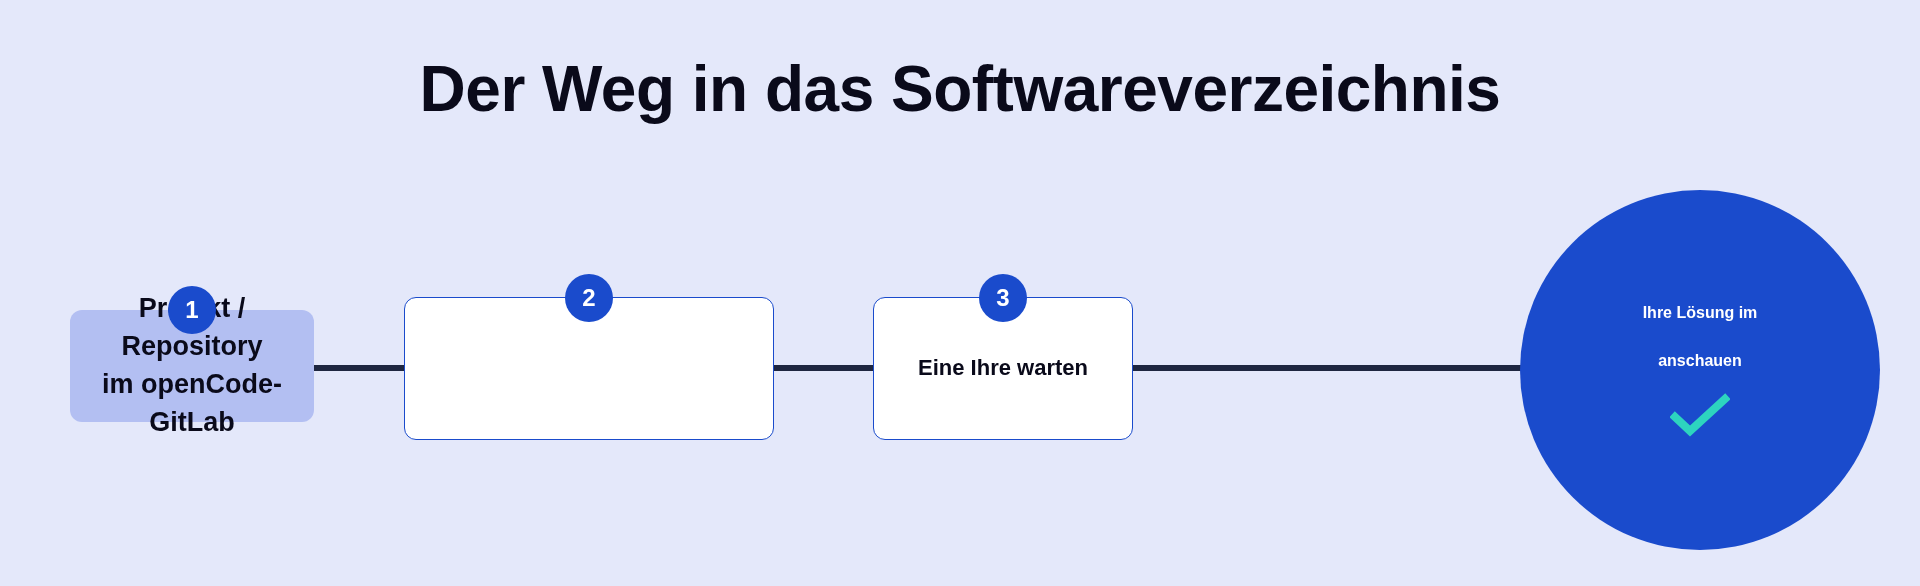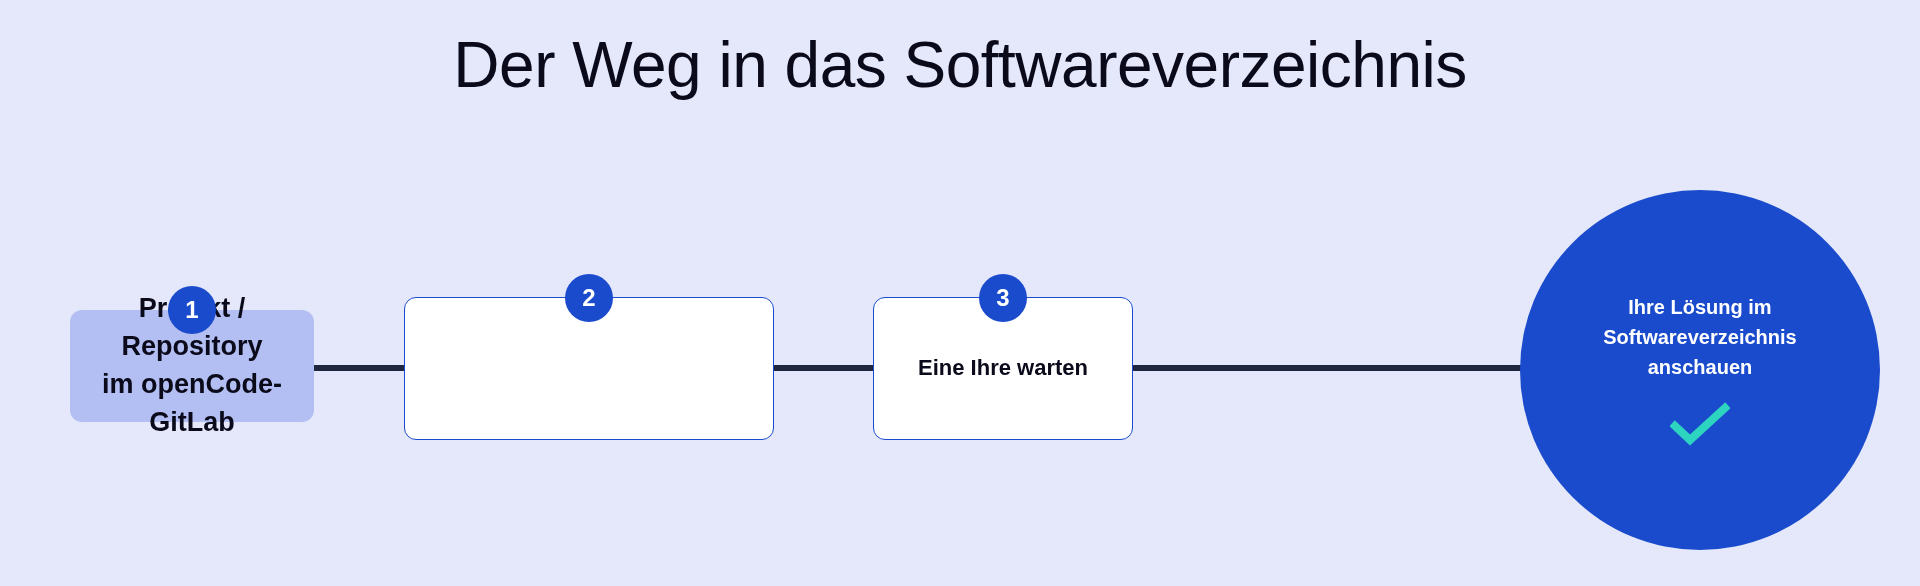--- a/index.html
+++ b/index.html
@@ -13,23 +13,23 @@
       height: 586px;
       background-color: #e4e8fa;
       font-family: -apple-system, BlinkMacSystemFont, 'Segoe UI', Arial, sans-serif;
       overflow: hidden;
       position: relative;
     }
     
     .title {
       text-align: center;
       font-size: 64px;
-      font-weight: 400;
+      font-weight: 700;
       color: #0a0a1a;
-      padding-top: 28px;
+      padding-top: 52px;
       letter-spacing: -0.5px;
     }
     
     .flow-container {
       position: absolute;
       top: 280px;
       left: 0;
       width: 100%;
       height: 260px;
     }
@@ -122,21 +122,21 @@
       border-radius: 50%;
       display: flex;
       flex-direction: column;
       align-items: center;
       justify-content: center;
       z-index: 2;
     }
     
     .final-text {
       color: #ffffff;
-      font-size: 20px;
+      font-size: 16px;
       font-weight: 700;
       text-align: center;
       line-height: 1.5;
       padding: 0 30px;
     }
     
     .checkmark {
       margin-top: 20px;
       width: 60px;
       height: 46px;
@@ -163,20 +163,20 @@
   <div class="step-box step-box-2">
     <div class="step-badge">2</div>
   </div>
 
   <div class="step-box step-box-3">
     <div class="step-badge">3</div>
     <div class="step-text">Eine Ihre warten</div>
   </div>
 
   <div class="final-circle">
-    <div class="final-text"><span>Ihre Lösung im</span><br><span>Softwareverzeichnis</span><br><span>anschauen</span></div>
+    <div class="final-text"><span>Ihre Lösung im</span><br><br><span>anschauen</span></div>
     <div class="checkmark">
       <svg viewBox="0 0 60 46" fill="none">
         <path d="M5 24 L20 38 L55 6" stroke="#2dd4bf" stroke-width="8" stroke-linecap="square" stroke-linejoin="miter"></path>
       </svg>
     </div>
   </div>
 </div>
 
 </body></html>

